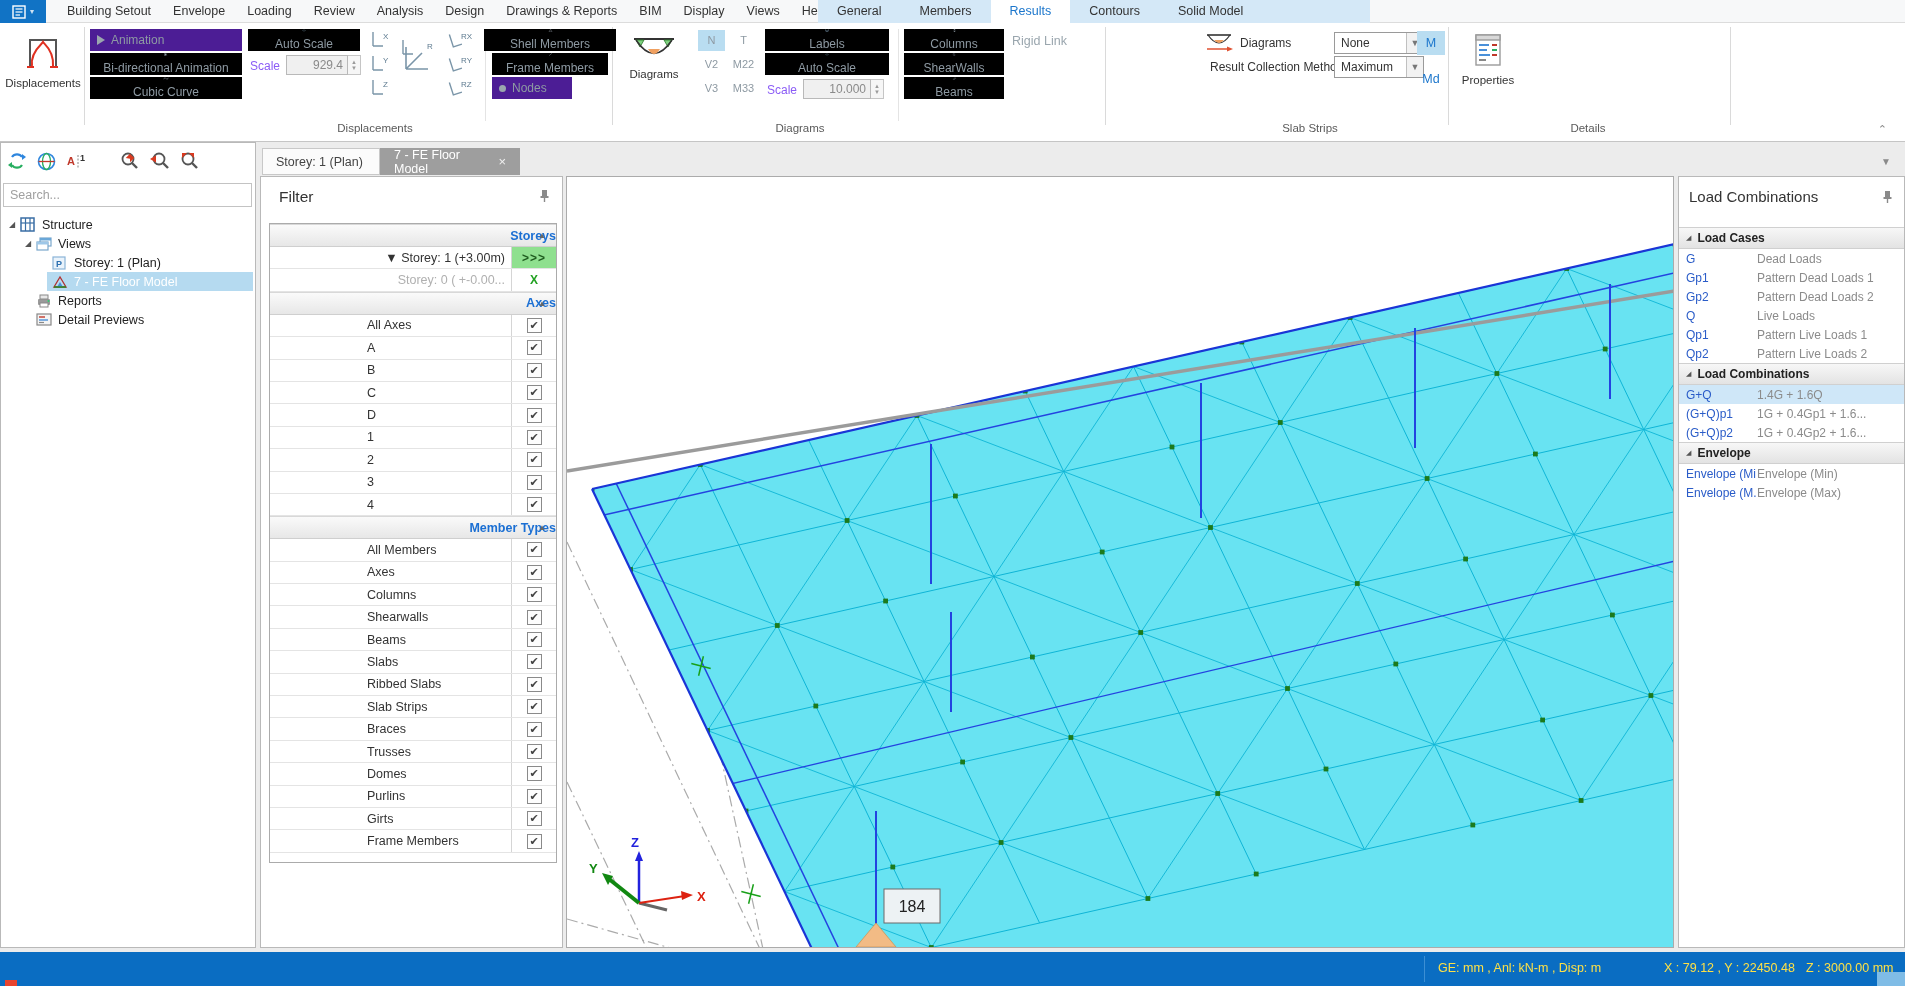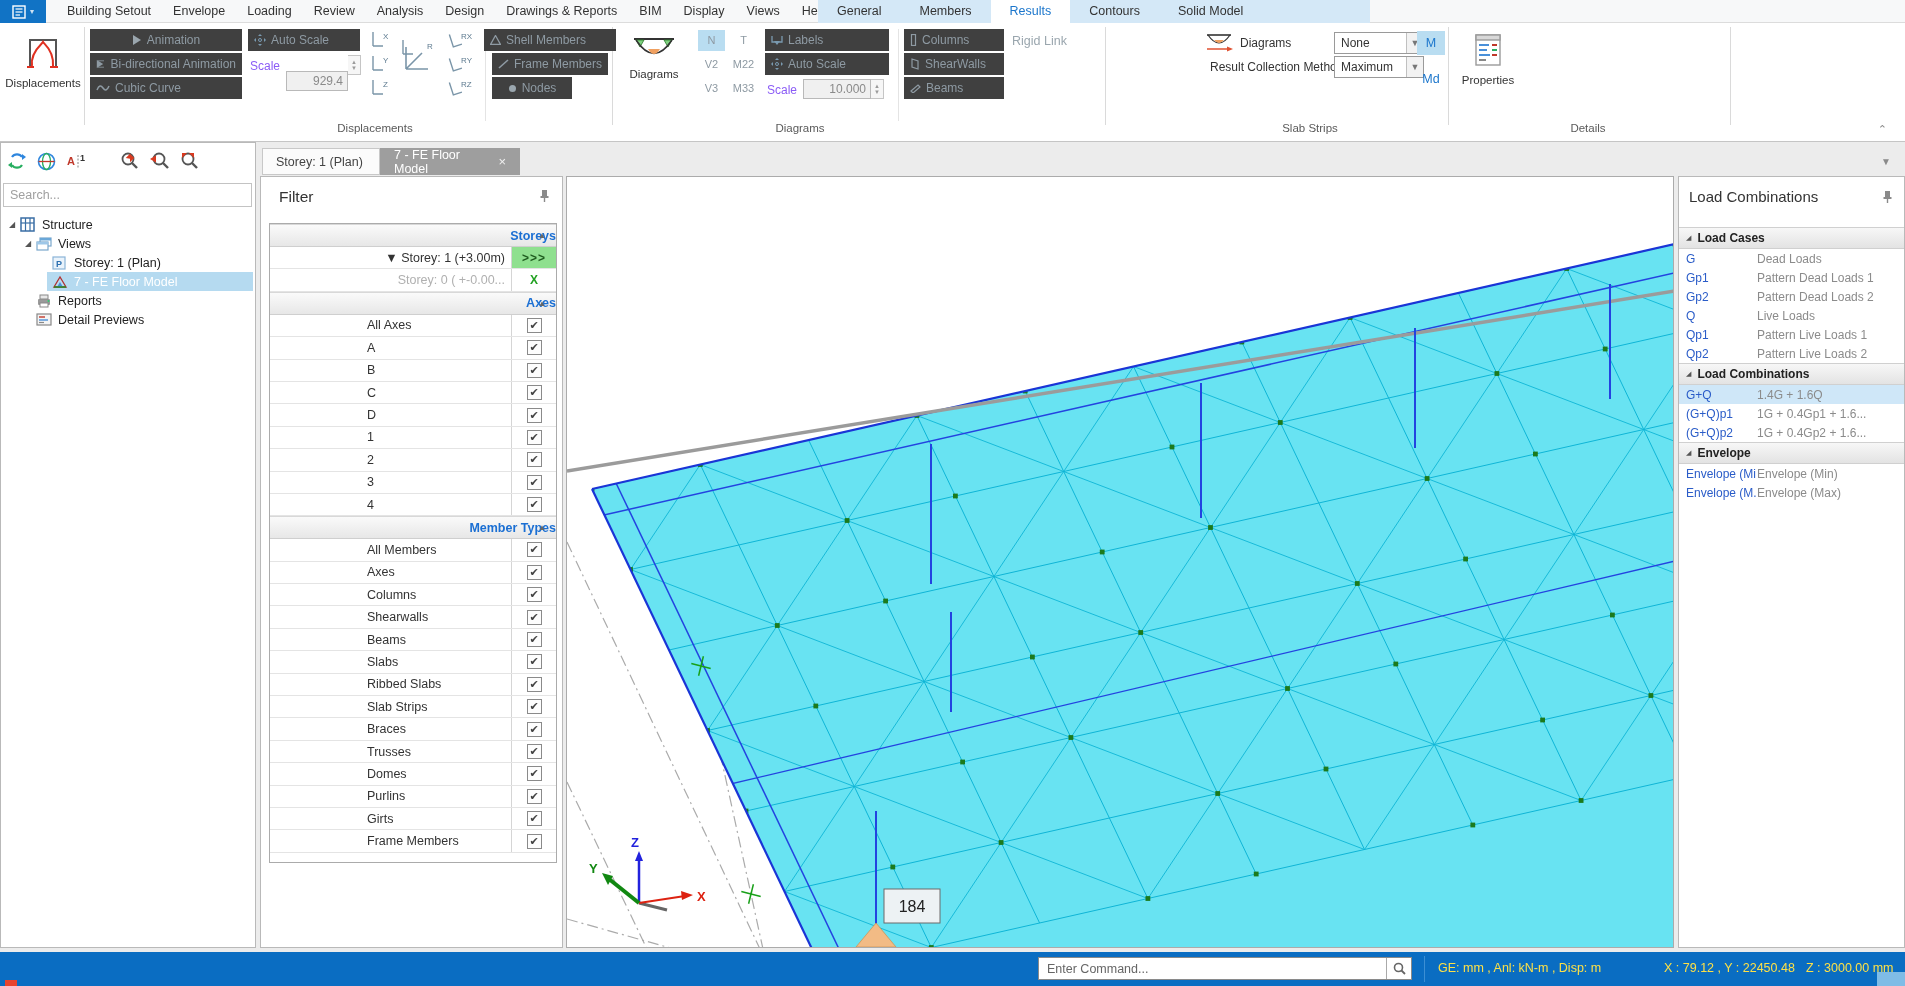--- a/index.html
+++ b/index.html
@@ -20,22 +20,22 @@
 
   
   .ribbon { position:absolute; left:0; top:23px; width:1905px; height:119px; background:#ffffff;
     border-bottom:1px solid #c5c5c5; }
   .rsep { position:absolute; top:4px; width:1px; height:98px; background:#dadada; }
   .grouplabel { position:absolute; top:99px; font-size:11.5px; color:#5a5a5a; transform:translateX(-50%); white-space:nowrap; }
   .bigbtn { position:absolute; text-align:center; cursor:pointer; }
   .bigbtn .cap { font-size:11.5px; color:#333; margin-top:2px; }
   .rbtn { position:absolute; height:22px; display:flex; align-items:center; gap:5px; padding:0 6px;
     font-size:12px; color:#8e9aa3; cursor:pointer; white-space:nowrap; }
-  .rbtn.blue { background:#404040; }
-  .rbtn.white { background:#404040;justify-content:center; }
+  .rbtn.blue { background:#000000;flex-direction:column; }
+  .rbtn.white { background:#4c1d95; }
   .rlabel { position:absolute; font-size:12px; color:#8b5cf6; white-space:nowrap; }
   .rinput { position:absolute; height:20px; background:#f0f0f0; border:1px solid #b9b9b9;
     font-size:12px; color:#8a8a8a; text-align:right; padding:0 4px; font-family:inherit; }
   .spin { position:absolute; width:13px; height:20px; border:1px solid #c5c5c5; border-left:none; background:#f6f6f6;
     display:flex; flex-direction:column; align-items:center; justify-content:center; font-size:6px; color:#9a9a9a; line-height:1; cursor:pointer;}
   .togglecell { position:absolute; width:27px; height:21px; line-height:21px; text-align:center;
     font-size:11px; color:#8e9aa3; cursor:pointer; }
   .togglecell.on { background:#b9ddf1; }
   .combo { position:absolute; height:22px; background:#fff; border:1px solid #9a9a9a; display:flex; align-items:center; }
   .combo .val { flex:1; padding:0 6px; font-size:12px; color:#333; }
@@ -203,21 +203,21 @@
   </div>
 
   <div class="rbtn blue" style="left:248px; top:6px; width:112px">
     <svg width="12" height="12" viewBox="0 0 12 12">
       <path d="M6 0 L8 2 H4 Z M6 12 L4 10 H8 Z M0 6 L2 4 V8 Z M12 6 L10 8 V4 Z" fill="#7a9ab0"></path>
       <circle cx="6" cy="6" r="1.5" fill="none" stroke="#7a9ab0"></circle>
       </svg>
     <span>Auto Scale</span>
   </div>
   <div class="rlabel" style="left:250px; top:36px">Scale</div>
-  <input class="rinput" style="left: 286px; top: 32px; width: 62px; margin-top: 16px;" value="929.4">
+  <input class="rinput" style="left: 286px; top: 32px; width: 62px;" value="929.4">
   <div class="spin" style="left:348px; top:32px">
       <span>▲</span>
       <span>▼</span>
     </div>
 
   <div id="axisbtns">
       <div style="position: absolute; left: 368px; top: 6px; width: 26px; height: 23px; cursor: pointer;"><svg width="26" height="23" viewBox="0 0 26 23">
           <path d="M5 3 L5 17 M5 17 L15 17" fill="none" stroke="#7a95a8" stroke-width="1.4"></path>
           <text x="15" y="10" font-size="8" fill="#5e7b90" font-family="Liberation Sans,sans-serif">X</text>
         </svg></div>
@@ -923,27 +923,18 @@
         <div class="rprow">
           <span class="nm">Envelope (M...</span>
           <span class="ds">Envelope (Max)</span>
         </div>
       </div>
   </div>
 </div>
 
 <div class="statusbar">
   <div class="sbredsliver"></div>
-  <div class="cmdbox">
-    <input placeholder="Enter Command..." style="">
-    <div class="cmdmag">
-      <svg width="13" height="13" viewBox="0 0 13 13">
-        <circle cx="5.5" cy="5.5" r="4" fill="none" stroke="#666" stroke-width="1.6"></circle>
-        <line x1="8.5" y1="8.5" x2="12" y2="12" stroke="#666" stroke-width="1.8"></line>
-      </svg>
-    </div>
-  </div>
   <div class="sbdiv"></div>
   <div class="sbtext" style="left:1438px">GE: mm , Anl: kN-m , Disp: m</div>
   <div class="sbtext" style="left:1664px">X : 79.12 , Y : 22450.48</div>
   <div class="sbtext" style="left:1806px">Z : 3000.00 mm</div>
   <div class="sbcorner"></div>
 </div>
 
 </body></html>

